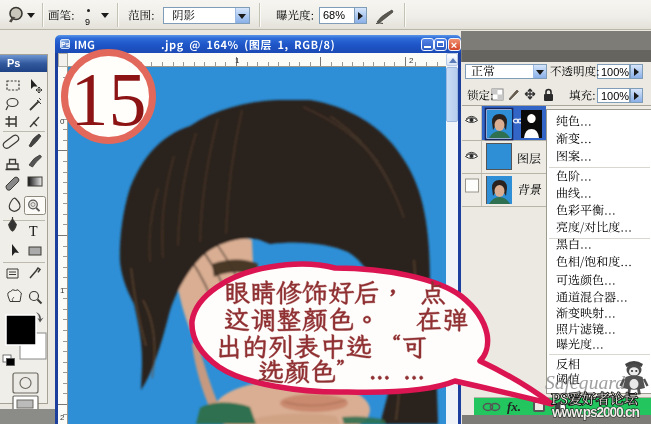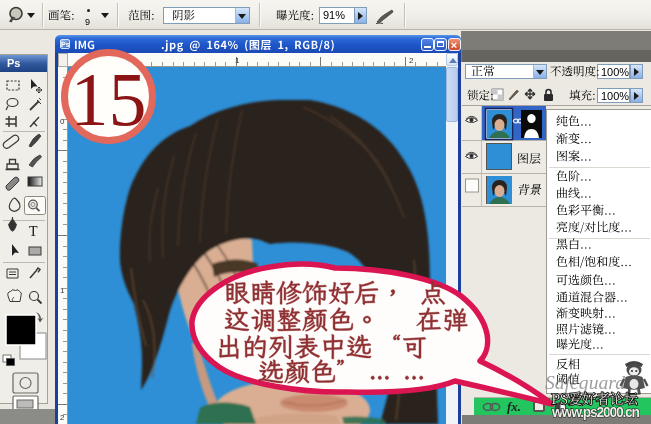--- a/index.html
+++ b/index.html
@@ -65,21 +65,21 @@
     <div class="smalltxt" style="left:85px;top:17px;font-size:9px">9</div>
     <div class="arrowdn" style="left:101px;top:13px"></div>
     <div class="vsep" style="left:117px"></div>
     <div class="vsep" style="left:259px"></div>
     <div class="vsep" style="left:404px"></div>
     <div class="xpbox" style="left:163px;top:7px;width:87px;height:17px">
       <div class="xpbtn" style="right:0;top:0;width:14px;height:15px"></div>
       <div class="arrowdn" style="right:3px;top:6px"></div>
     </div>
     <div class="xpbox" style="left:319px;top:7px;width:36px;height:17px"></div>
-    <div class="smalltxt" style="left:323px;top:9px">91%</div>
+    <div class="smalltxt" style="left:323px;top:9px">68%</div>
     <div class="xpbox" style="left:354px;top:7px;width:13px;height:17px;background:linear-gradient(180deg,#D6E5FA,#8AB0E8)">
        <div class="arrowrt" style="left:3px;top:4px"></div>
     </div>
     <svg class="abs" style="left:375px;top:8px" width="22" height="17" viewBox="0 0 22 17">
       <path d="M2,14 Q6,8 12,5 L17,2 L18,4 L13,8 Q8,12 4,15 Z" fill="#5A5850" stroke="#44423C" stroke-width="0.8"></path>
       <path d="M1,15.5 Q5,14.5 8,15.5" stroke="#44423C" stroke-width="1" fill="none"></path>
     </svg>
   </div>
 
   <div class="abs" id="toolbar">

